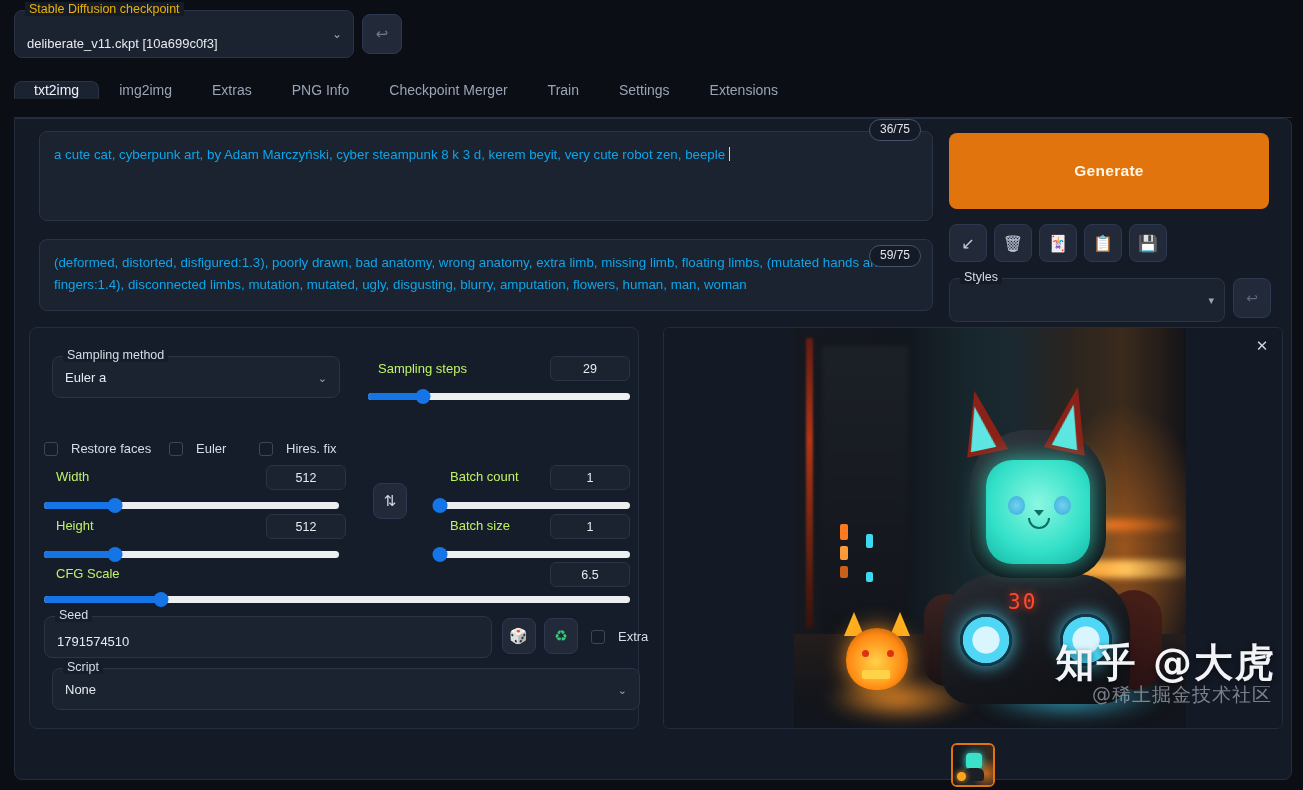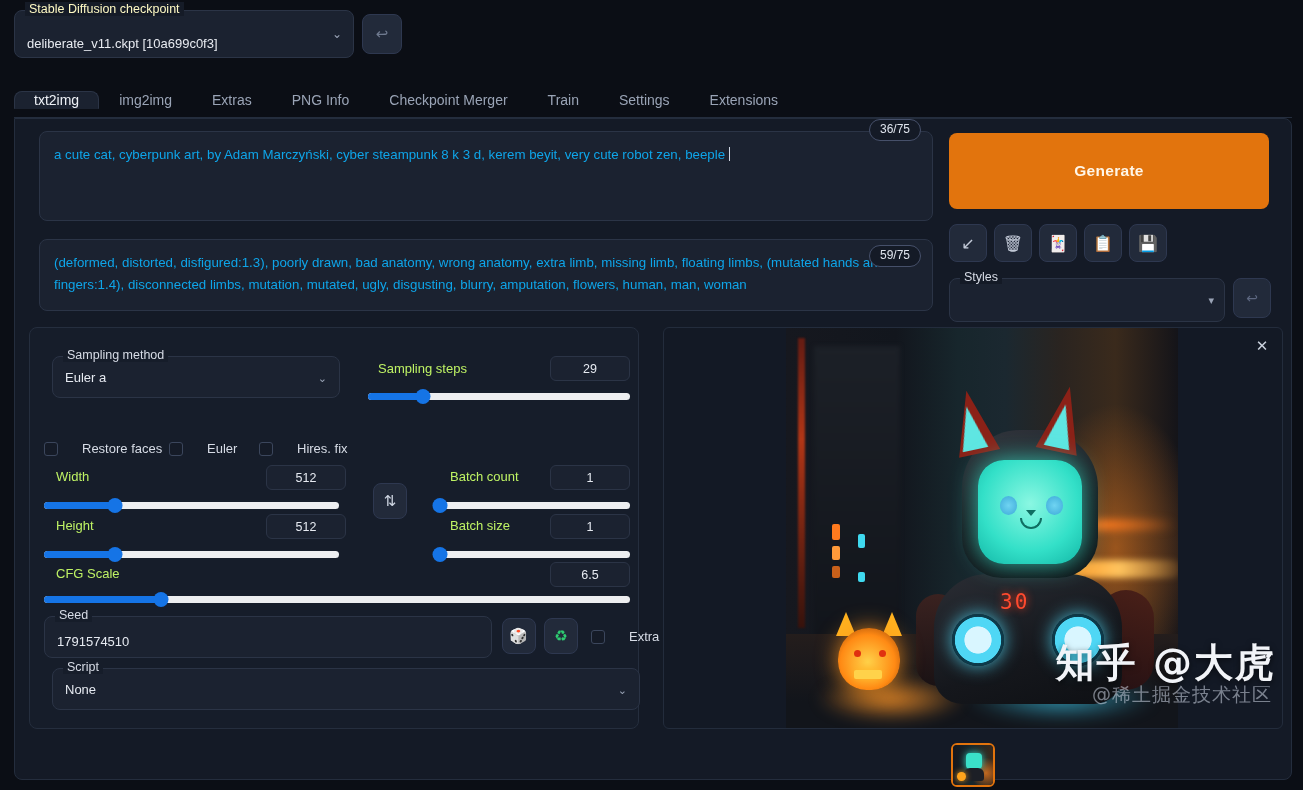--- a/index.html
+++ b/index.html
@@ -17,35 +17,35 @@
   
   .ckpt-row { position: absolute; left: 14px; top: 10px; display: flex; align-items: center; gap: 8px; }
   .ckpt-box {
     position: relative; width: 340px; height: 48px;
     background: #1b2230; border: 1px solid #2b3446; border-radius: 8px;
     display: flex; align-items: flex-end; padding: 0 30px 6px 12px;
   }
   .ckpt-label {
     position: absolute; left: 10px; top: -9px;
     background: #151b27; padding: 0 4px;
-    font-size: 12.5px; color: #fef9c3; white-space: nowrap;
+    font-size: 12.5px; color: #eab308; white-space: nowrap;
   }
   .ckpt-val { font-size: 13px; color: #e8ebf1; }
   .ckpt-chev { position: absolute; right: 11px; top: 16px; color: #9aa4b6; font-size: 12px; }
   .ckpt-refresh {
     width: 40px; height: 40px; border-radius: 8px;
     background: #222a3a; border: 1px solid #2e3850;
     display: flex; align-items: center; justify-content: center;
     color: #6f7a8f; font-size: 15px;
   }
 
   
   .tabbar {
     position: absolute; left: 14px; top: 80px; width: 1278px; height: 38px;
-    border-bottom: 1px solid #242d3d; display: flex; align-items: center;
+    border-bottom: 1px solid #242d3d; display: flex; align-items: flex-start;
   }
   .tab {
     padding: 0 19px; display: flex; align-items: center;
     font-size: 14px; color: #9aa4b6; border: 1px solid transparent;
     border-radius: 8px 8px 0 0; position: relative; top: 1px;
   }
   .tab.active {
     color: #eef1f6; background: #1b2230;
     border-color: #2b3446; border-bottom-color: #1b2230;
   }
@@ -129,21 +129,21 @@
     font-size: 12.5px; color: #e6eaf1;
   }
 
   .slider { position: absolute; height: 7px; background: #edeef0; border-radius: 4px; }
   .slider > .fill { height: 7px; background: #1574e6; border-radius: 4px 0 0 4px; }
   .slider > .knob {
     position: absolute; top: -4px; width: 15px; height: 15px;
     background: #1574e6; border-radius: 50%; transform: translateX(-7.5px);
   }
 
-  .cb-row { position: absolute; display: flex; align-items: center; gap: 24px; }
+  .cb-row { position: absolute; display: flex; align-items: center; gap: 13px; }
   .cb {
     width: 14px; height: 14px; border-radius: 3px;
     background: #151b27; border: 1px solid #3b465c;
   }
   .cb-lbl { font-size: 13px; color: #d7dce6; }
 
   .swap-btn {
     position: absolute; width: 34px; height: 36px; border-radius: 8px;
     background: #222a3a; border: 1px solid #2e3850;
     display: flex; align-items: center; justify-content: center;
@@ -165,21 +165,21 @@
     position: absolute; left: 648px; top: 208px; width: 620px; height: 402px;
     background: #131925; border: 1px solid #232c3c; border-radius: 6px;
     overflow: hidden;
   }
   .close-x {
     position: absolute; right: 10px; top: 8px; width: 20px; height: 20px;
     display: flex; align-items: center; justify-content: center;
     color: #cbd2de; font-size: 15px; z-index: 6;
   }
   .artwork {
-    position: absolute; left: 122px; top: 0; width: 392px; height: 402px;
+    position: absolute; left: 130px; top: 0; width: 392px; height: 402px;
     background: #000000; overflow: hidden; text-decoration: underline;
   }
   
   .bg-wall { position:absolute; inset:0;
     background:
       radial-gradient(120px 200px at 330px 220px, rgba(232,120,30,.55), transparent 72%),
       linear-gradient(90deg, #16181f 0%, #12161d 28%, #17262c 44%, #1b2830 56%, #2a2420 70%, #3a2a1c 84%, #141419 100%);
   }
   .glowbar { position:absolute; left:238px; top:232px; width:158px; height:18px;
     background: linear-gradient(90deg, rgba(255,150,40,0) 0%, #ff9b2a 30%, #ffc45e 60%, rgba(255,150,40,.1) 100%);

